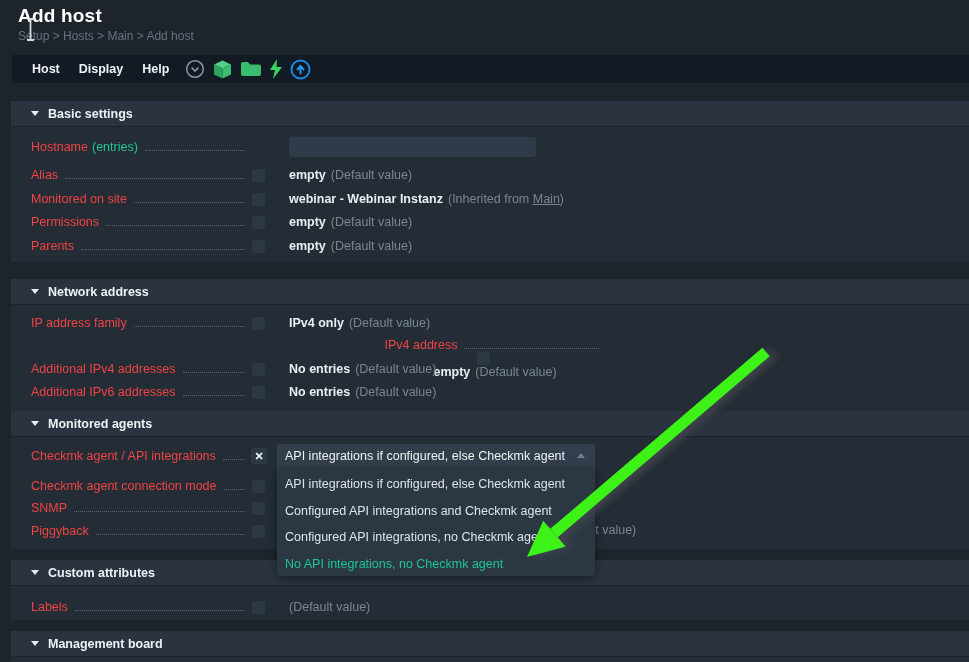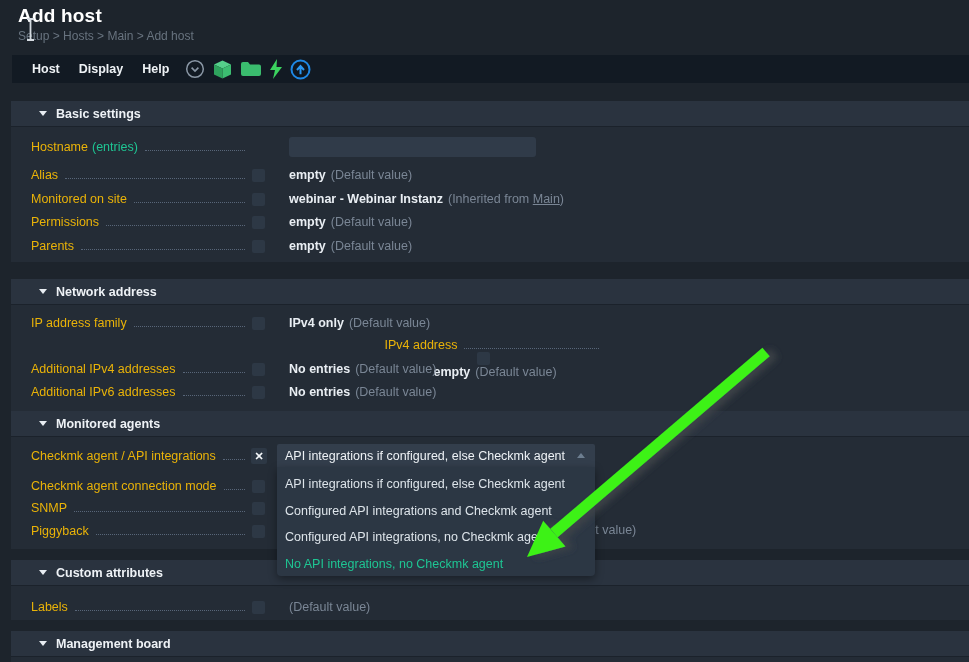--- a/index.html
+++ b/index.html
@@ -13,27 +13,27 @@
   
   .menubar{position:absolute;left:0;top:55px;width:100%;height:28px;background:#121a23;
            display:flex;align-items:center;padding-left:20px;box-sizing:border-box;margin-left:12px;}
   .menu-item{font-size:12.5px;font-weight:bold;color:#eef2f5;cursor:default;}
   .menu-item+.menu-item{margin-left:19px;}
   .mb-icons{display:flex;align-items:center;margin-left:16px;gap:7px;}
   .mb-icon{display:inline-flex;align-items:center;justify-content:center;}
 
   
   .section{position:absolute;left:11px;right:0;background:#242c36;}
-  .sec-head{height:26px;background:#2a333f;display:flex;align-items:center;padding-left:28px;border-bottom:1px solid #1b222b;box-sizing:border-box;}
+  .sec-head{height:26px;background:#2a333f;display:flex;align-items:center;padding-left:20px;border-bottom:1px solid #1b222b;box-sizing:border-box;}
   .tri-down{width:0;height:0;border-left:4px solid transparent;border-right:4px solid transparent;border-top:5px solid #e8edf2;margin-right:9px;}
   .sec-title{font-size:12.5px;font-weight:bold;color:#eef2f6;}
 
   .row{position:absolute;left:20px;right:10px;height:16px;display:flex;align-items:center;}
   .lcol{width:221px;display:flex;align-items:baseline;flex:0 0 auto;}
-  .lbl{font-size:12.5px;color:#eab308;white-space:nowrap;}
+  .lbl{font-size:12.5px;color:#ef4444;white-space:nowrap;}
   .req{color:#1ec593;margin-left:4px;}
   .leader{flex:1;border-bottom:1px dotted #65758a;margin:0 7px 3px 7px;height:1px;opacity:.8;}
   .ccol{width:37px;flex:0 0 auto;display:flex;align-items:center;}
   .checkbox{width:13px;height:13px;background:#2d3845;border-radius:2px;cursor:pointer;}
   .checkbox.checked{width:16px;height:16px;display:flex;align-items:center;justify-content:center;
         color:#f4f7fa;font-size:11px;font-weight:bold;margin-left:-1px;}
   .vcol{display:flex;align-items:baseline;white-space:nowrap;}
   .val{font-size:12.5px;font-weight:bold;color:#e9eef3;}
   .note{font-size:12.5px;color:#7a8695;margin-left:5px;}
   .note .inh-link{text-decoration:underline;cursor:pointer;}

